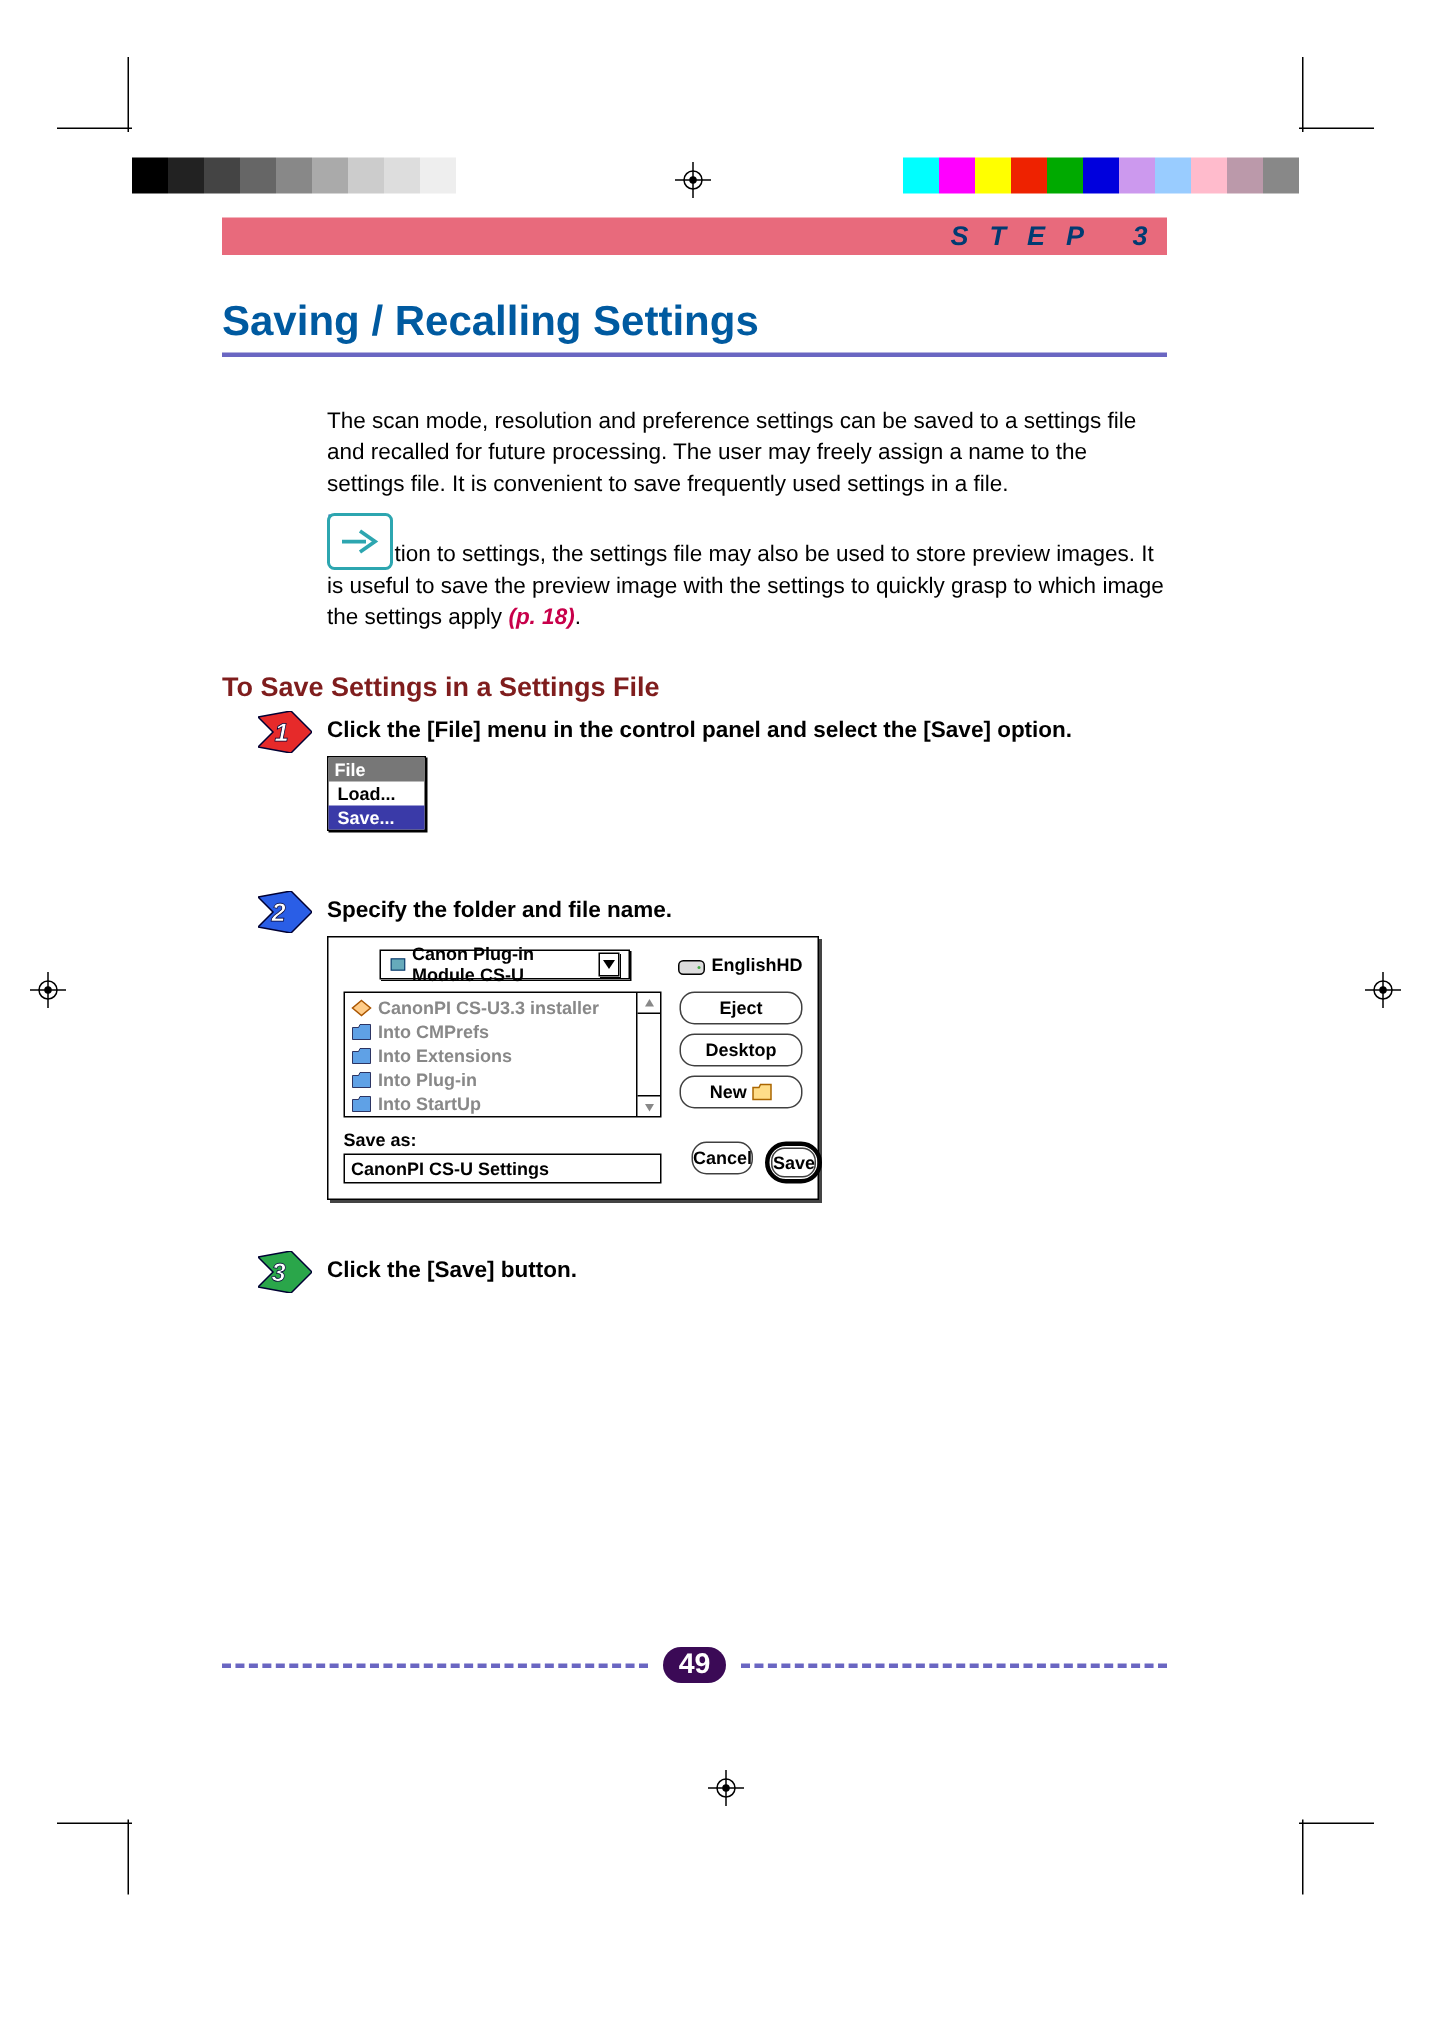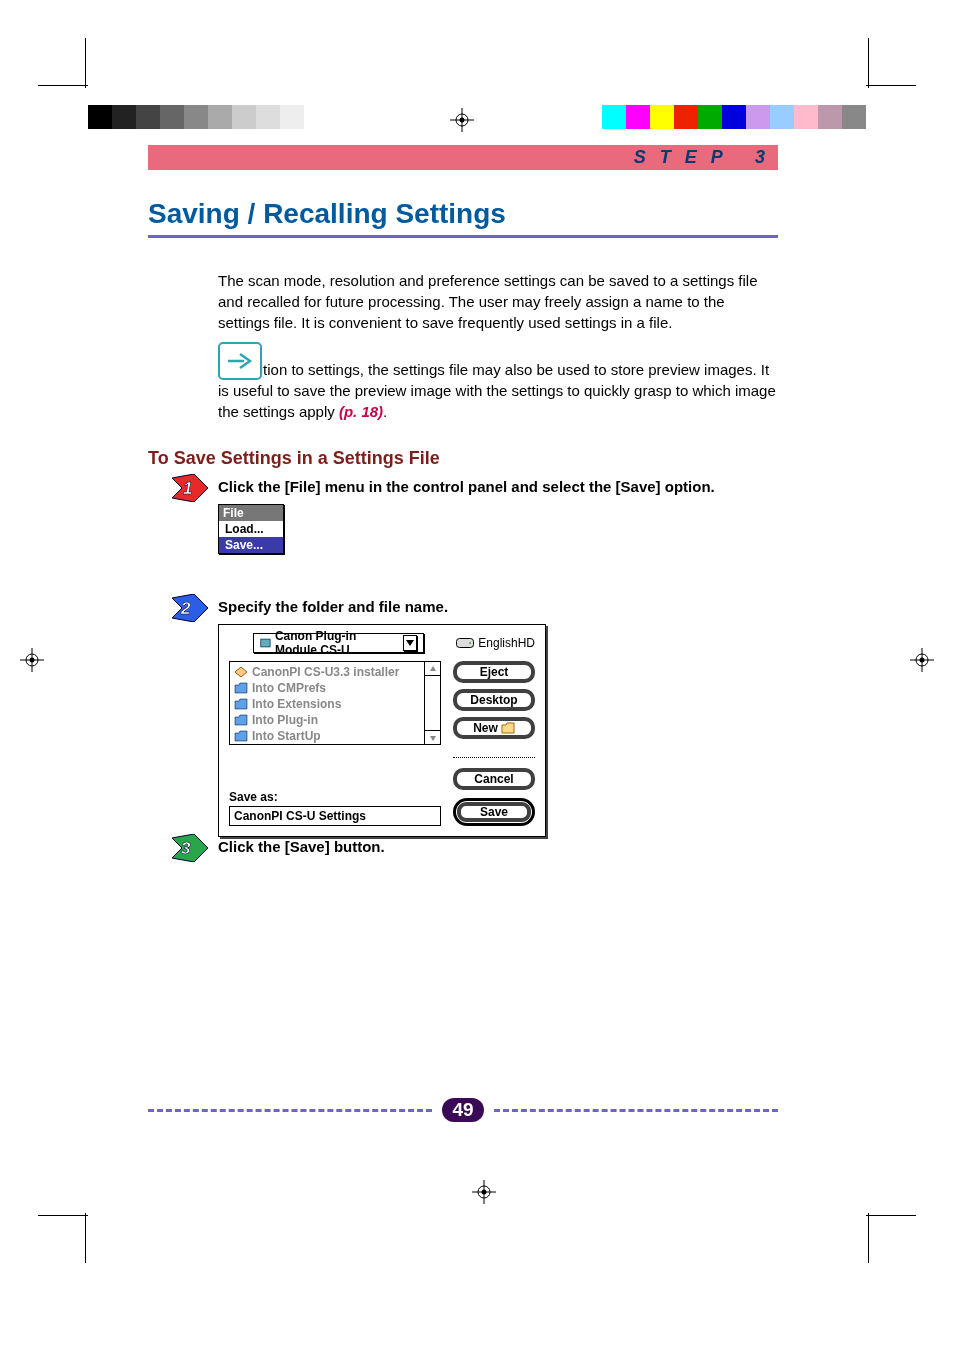--- a/index.html
+++ b/index.html
@@ -157,40 +157,40 @@
     border: 1px solid #000;
     box-shadow: 1px 1px 0 #000;
     display: flex;
     align-items: center;
     height: 20px;
     padding: 0 6px;
     font-weight: bold;
     gap: 4px;
   }
   .popup .arrow { border: 1px solid #000; box-shadow: 1px 1px 0 #000; width: 18px; height: 16px; display: flex; align-items: center; justify-content: center; margin-left: auto; }
-  .disk-label { display: flex; align-items: center; gap: 4px; font-weight: normal; padding-left: 20px; }
+  .disk-label { display: flex; align-items: flex-end; gap: 4px; font-weight: bold; padding-left: 20px; }
 
   .sd-mid { display: flex; gap: 12px; margin-top: 8px; }
   .file-list { flex: 1; border: 1px solid #000; background: #fff; height: 84px; display: flex; }
   .file-list-inner { flex: 1; padding: 2px 4px; color: #888; font-weight: bold; }
   .fl-row { display: flex; align-items: center; gap: 4px; height: 16px; }
   .fl-ico { width: 14px; height: 12px; flex-shrink: 0; }
   .fl-scrollbar { width: 16px; border-left: 1px solid #000; display: flex; flex-direction: column; }
   .fl-scroll-btn { height: 14px; border-bottom: 1px solid #000; display:flex; align-items:center; justify-content:center; }
   .fl-scroll-btn.bottom { border-bottom: none; border-top: 1px solid #000; margin-top: auto; }
 
   .sd-buttons { width: 82px; display: flex; flex-direction: column; gap: 6px; }
-  .mac-btn { border: 4px solid #404040; border-radius: 10px; text-align: center; font-weight: bold; height: 22px; line-height: 20px; background: #fff; display:flex; align-items:center; justify-content:center; gap:3px;}
+  .mac-btn { border: 1px solid #404040; border-radius: 10px; text-align: center; font-weight: bold; height: 22px; line-height: 20px; background: #fff; display:flex; align-items:center; justify-content:center; gap:3px;}
   .sd-sep { border-top: 1px dotted #000; margin: 4px 0 2px 0; }
 
   .sd-bottom { display: flex; gap: 12px; margin-top: 8px; align-items: flex-end; }
   .sd-bottom-left { flex: 1; }
   .save-as-label { font-weight: bold; margin-bottom: 2px; }
   .save-as-field { border: 1px solid #000; padding: 2px 4px; font-weight: bold; background: #fff; }
-  .sd-bottom-right { width: 82px; display: flex; flex-direction: column; gap: 8px; }
+  .sd-bottom-right { width: 82px; display: flex; flex-direction: row; gap: 8px; }
   .default-btn-wrap { border: 3px solid #000; border-radius: 14px; padding: 1px; }
   .default-btn-wrap .mac-btn { height: 20px; border-radius: 9px; }
 
   .page-footer {
     position: absolute;
     top: 1098px;
     left: 148px;
     width: 630px;
     display: flex;
     align-items: center;

